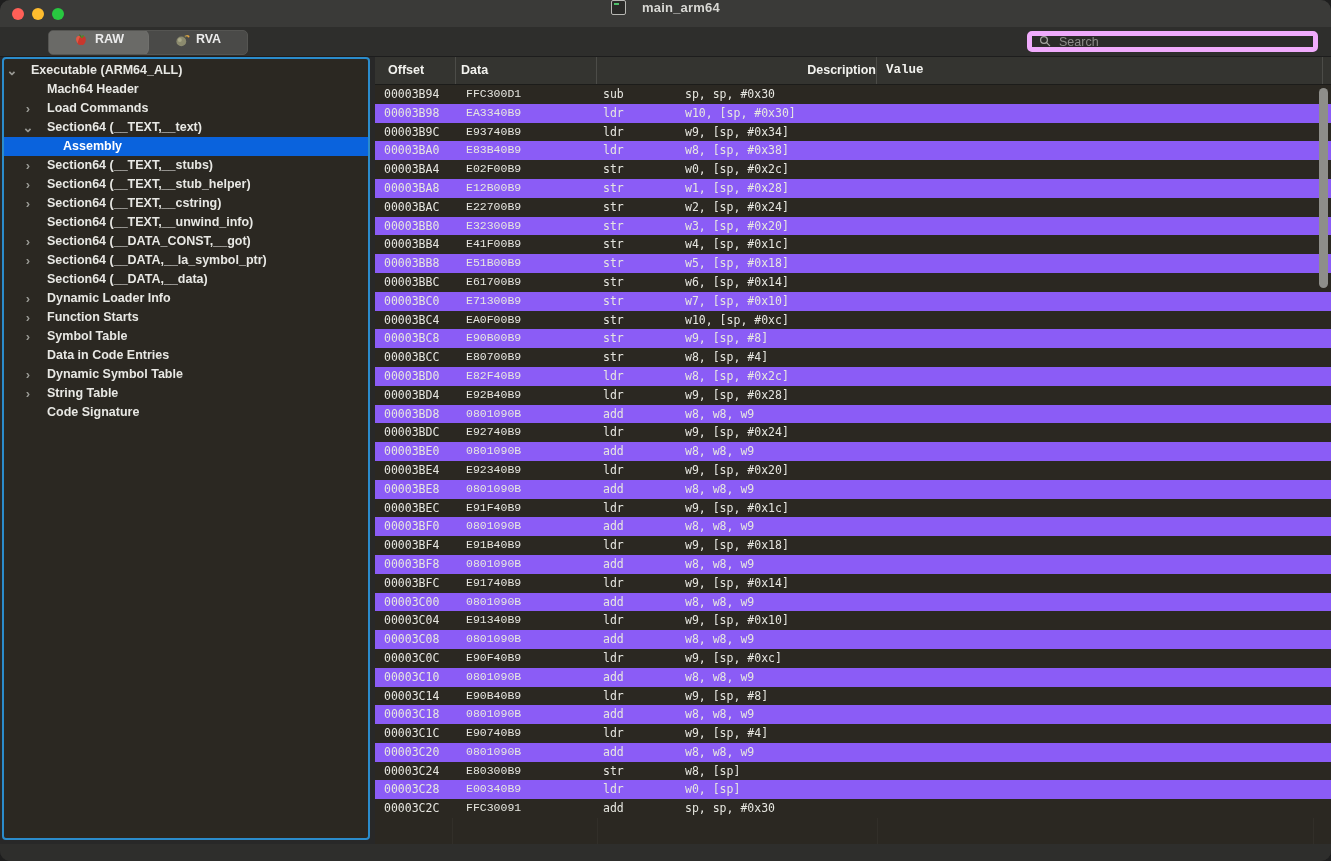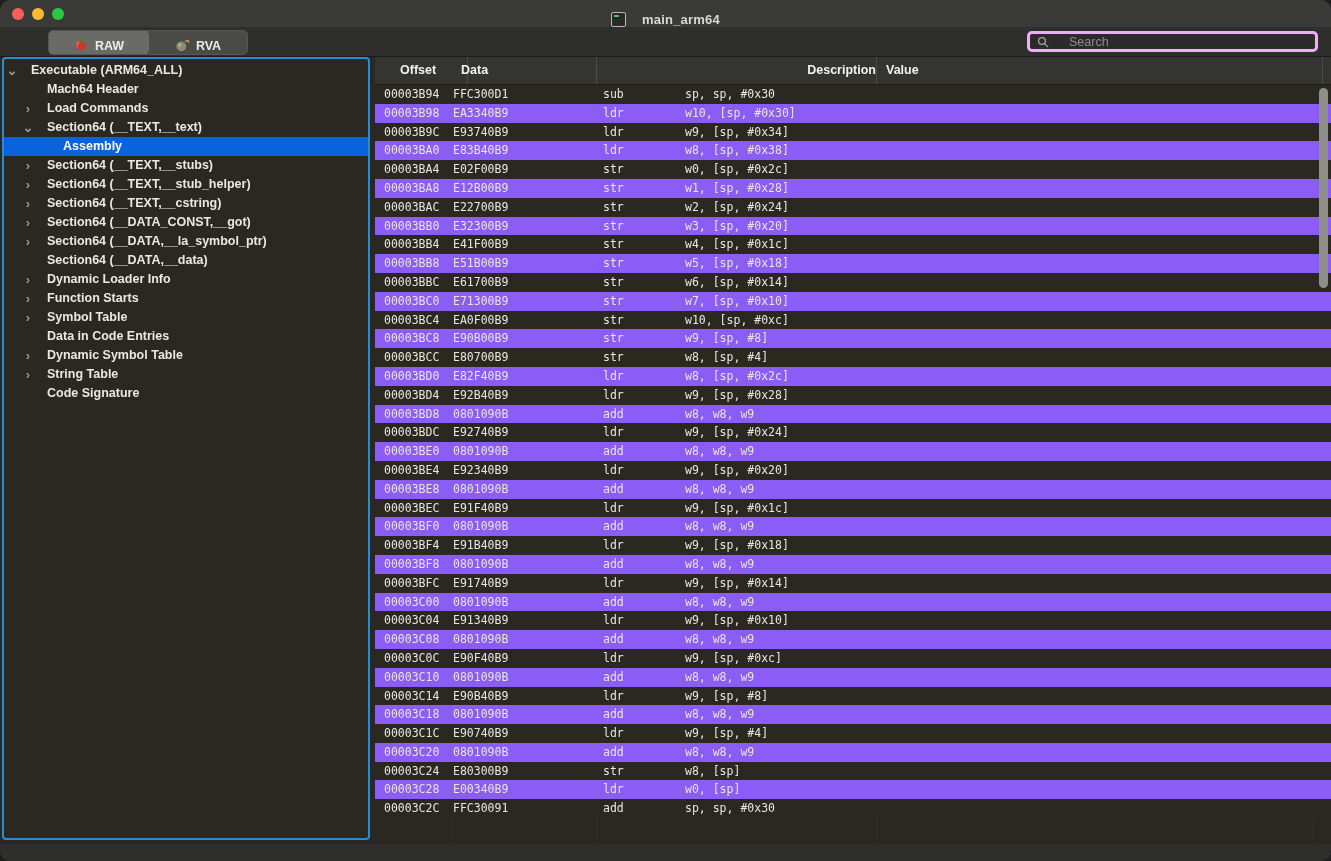--- a/index.html
+++ b/index.html
@@ -47,21 +47,21 @@
   .light.red    { background: #ff5f57; }
   .light.yellow { background: #febc2e; }
   .light.green  { background: #28c840; }
 
   .title-center {
     position: absolute;
     left: 0; right: 0;
     top: 0;
     height: 27px;
     display: flex;
-    align-items: flex-end;
+    align-items: flex-start;
     justify-content: center;
     gap: 16px;
     pointer-events: none;
   }
   .doc-icon {
     width: 13px; height: 13px;
     border: 1.5px solid #b8b8b4;
     border-radius: 2px;
     background: #2a2a28;
     position: relative;
@@ -95,21 +95,21 @@
     top: 3px;
     height: 23px;
     display: flex;
     background: #4a4a48;
     border-radius: 5px;
     overflow: hidden;
     border: 1px solid #555552;
   }
   .seg-btn {
     display: flex;
-    align-items: flex-end;
+    align-items: flex-start;
     justify-content: center;
     gap: 6px;
     width: 99px;
     height: 23px;
     font-size: 12.5px;
     font-weight: bold;
     color: #ececec;
     background: transparent;
     border: none;
     cursor: default;
@@ -121,27 +121,27 @@
   }
   .seg-ico { width: 16px; height: 16px; display:block; }
 
   .searchbox {
     position: absolute;
     right: 13px;
     top: 4px;
     width: 291px;
     height: 21px;
     background: #2b2b29;
-    border: 3px solid #f0abfc;
+    border: 5px solid #f0abfc;
     border-radius: 5px;
     display: flex;
-    align-items: flex-start;
+    align-items: center;
     padding: 0 7px;
     box-sizing: border-box;
-    gap: 18px;
+    gap: 6px;
   }
   .searchbox .mag { flex: 0 0 auto; }
   .search-input {
     flex: 1;
     background: transparent;
     border: none;
     outline: none;
     color: #d0d0cc;
     font-family: "Liberation Sans", sans-serif;
     font-size: 12.5px;
@@ -210,21 +210,21 @@
     height: 27px;
     line-height: 27px;
     font-size: 12.5px;
     font-weight: bold;
     color: #f2f2ee;
     padding-left: 9px;
     box-sizing: border-box;
     border-right: 1px solid #4c4c48;
     white-space: nowrap;
   }
-  .th.last { border-right: none; }
+  .th.last { border-right: none; font-family: Liberation Mono, monospace; }
 
   .tbody {
     position: relative;
     height: 759px;
     overflow: hidden;
   }
   .trow {
     position: relative;
     height: 18.8px;
     font-family: "DejaVu Sans Mono", monospace;
@@ -235,21 +235,21 @@
   .trow.odd  { background: #2b2822; }
   .trow.even { background: #8b5cf6; }
   .cell {
     position: absolute;
     top: 0;
     height: 18.8px;
     line-height: 18.8px;
     overflow: hidden;
   }
   .c-offset { left: 9px; }
-  .c-data   { left: 78px; }
+  .c-data   { left: 91px; font-family: Liberation Mono, monospace; }
   .c-mnem   { left: 228px; }
   .c-ops    { left: 310px; }
   .c-value  { left: 508px; }
 
   
   .colsep {
     position: absolute;
     top: 0;
     width: 1px;
     height: 759px;
@@ -379,20 +379,25 @@
           <span class="twisty" style="font-size: 13px;">›</span>
           <span class="tree-label">Section64 (__TEXT,__stub_helper)</span>
         </div>
         <div class="tree-row">
           <span style="display: inline-block; width: 16px; flex: 0 0 16px;"></span>
           <span class="twisty" style="font-size: 13px;">›</span>
           <span class="tree-label">Section64 (__TEXT,__cstring)</span>
         </div>
         <div class="tree-row">
           <span style="display: inline-block; width: 16px; flex: 0 0 16px;"></span>
+          <span class="twisty"></span>
+          <span class="tree-label">Section64 (__TEXT,__unwind_info)</span>
+        </div>
+        <div class="tree-row">
+          <span style="display: inline-block; width: 16px; flex: 0 0 16px;"></span>
           <span class="twisty" style="font-size: 13px;">›</span>
           <span class="tree-label">Section64 (__DATA_CONST,__got)</span>
         </div>
         <div class="tree-row">
           <span style="display: inline-block; width: 16px; flex: 0 0 16px;"></span>
           <span class="twisty" style="font-size: 13px;">›</span>
           <span class="tree-label">Section64 (__DATA,__la_symbol_ptr)</span>
         </div>
         <div class="tree-row">
           <span style="display: inline-block; width: 16px; flex: 0 0 16px;"></span>
@@ -433,21 +438,21 @@
           <span style="display: inline-block; width: 16px; flex: 0 0 16px;"></span>
           <span class="twisty"></span>
           <span class="tree-label">Code Signature</span>
         </div>
       </div>
   </div>
 
   <div class="table-wrap">
 
     <div class="thead" id="thead">
-        <div class="th" style="left: 16px; width: 77px;">Offset</div>
+        <div class="th" style="left: 4px; width: 77px;">Offset</div>
         <div class="th" style="left: 77px; width: 145px;">Data</div>
         <div class="th" style="left: 222px; width: 280px; text-align: right;">Description</div>
         <div class="th last" style="left: 502px; width: 436px;">Value</div>
         <div class="th last" style="left: 938px; width: 1px; border-right: 1px solid rgb(76, 76, 72);"></div>
       </div>
 
     <div class="tbody" id="tbody">
       <div class="colsep" style="left:77px"></div>
       <div class="colsep" style="left:222px"></div>
       <div class="colsep" style="left:502px"></div>

